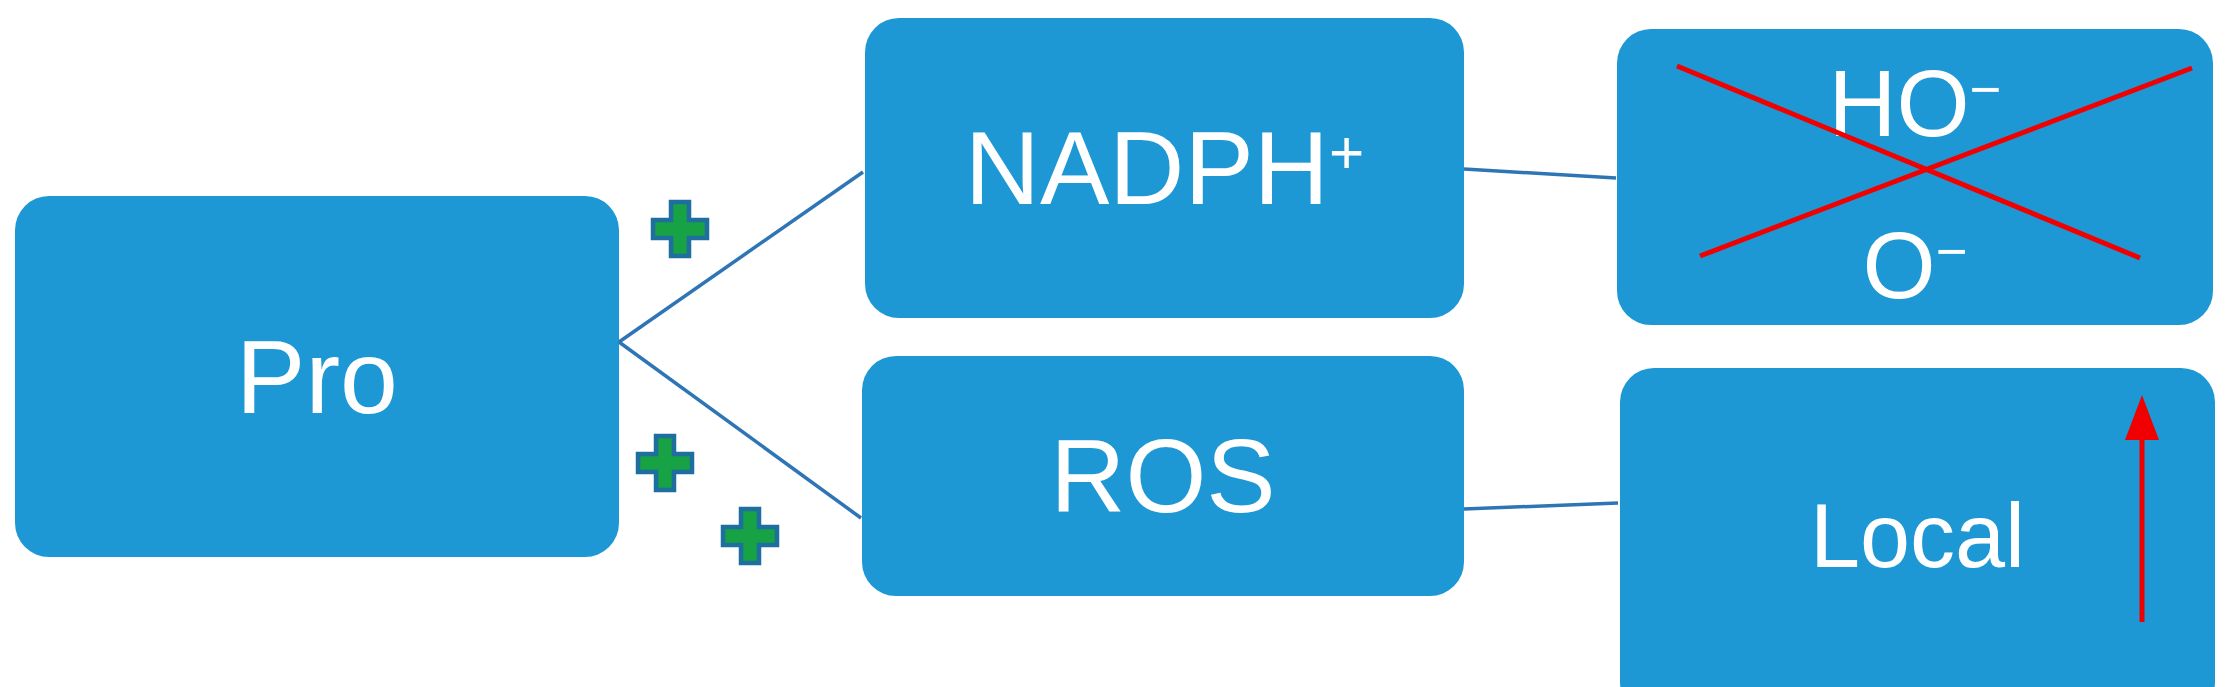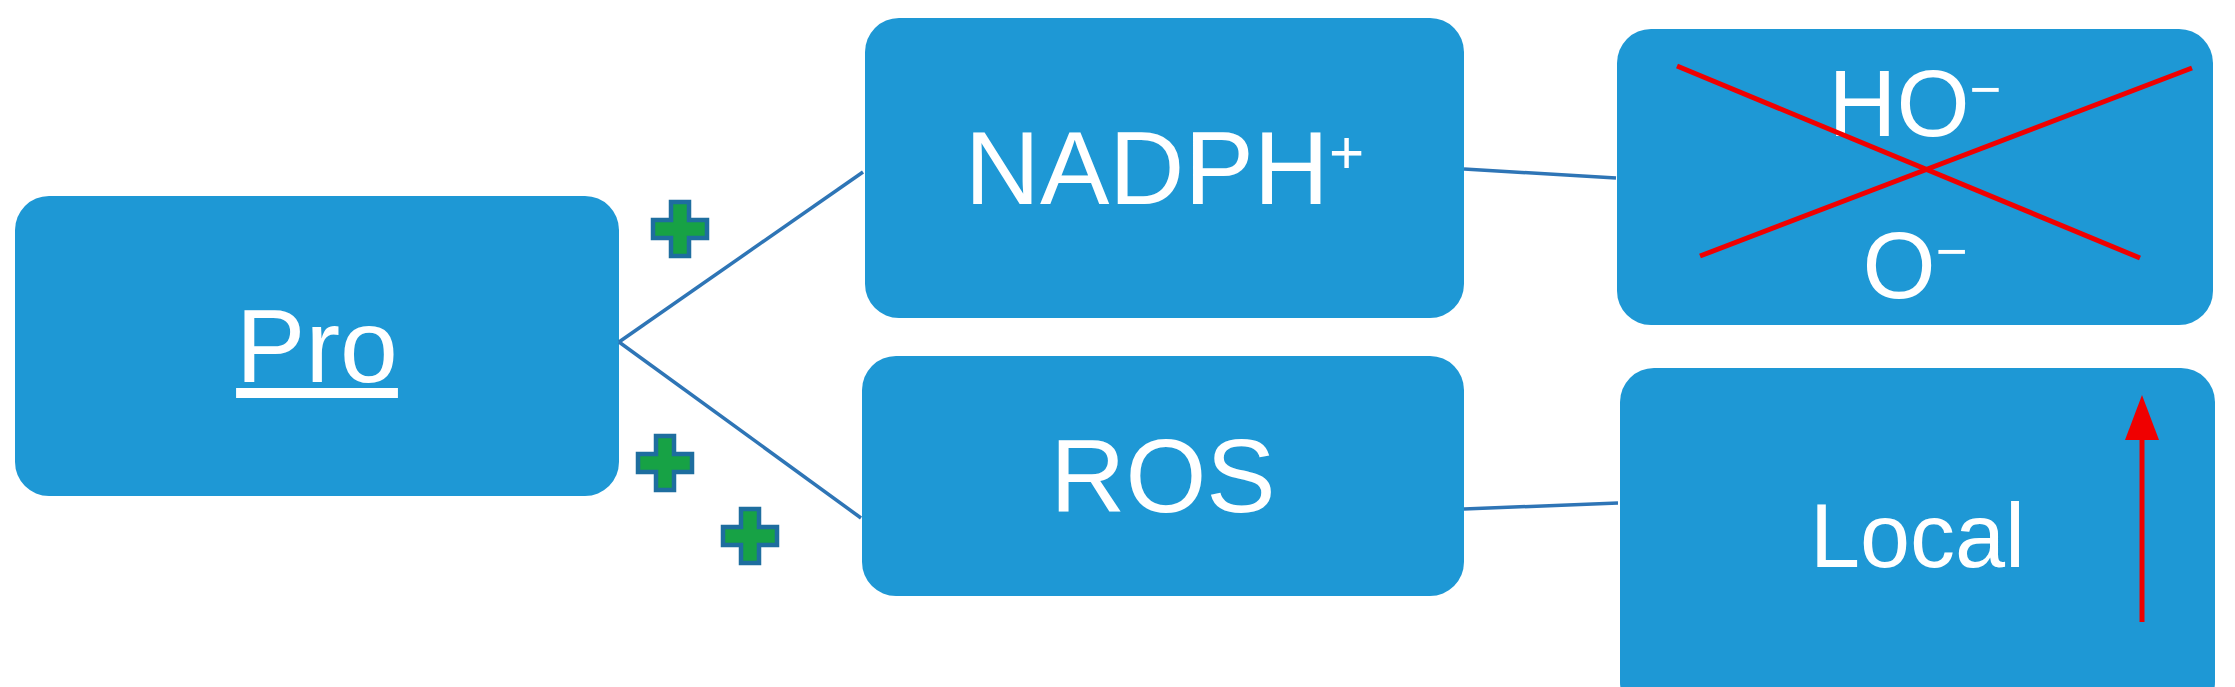--- a/index.html
+++ b/index.html
@@ -23,21 +23,21 @@
   }
   .node .label { font-size: 104px; line-height: 1; white-space: nowrap; }
   .sup {
     display: inline-block;
     font-size: 58%;
     line-height: 0;
     position: relative;
     top: -0.52em;
   }
   
-  #node-pro      { left: 15px;   top: 196px; width: 604px; height: 300px; text-decoration: underline; }
+  #node-pro      { left: 15px;   top: 196px; width: 604px; height: 361px; }
   #node-nadph    { left: 865px;  top: 18px;  width: 599px; height: 300px; }
   #node-ros      { left: 862px;  top: 356px; width: 602px; height: 240px; }
   #node-radicals { left: 1617px; top: 29px;  width: 596px; height: 296px; display: block; }
   #node-damage   { left: 1620px; top: 368px; width: 595px; height: 348px; }
 
   .rad-line {
     position: absolute;
     left: 0; right: 0;
     text-align: center;
     font-size: 94px;

